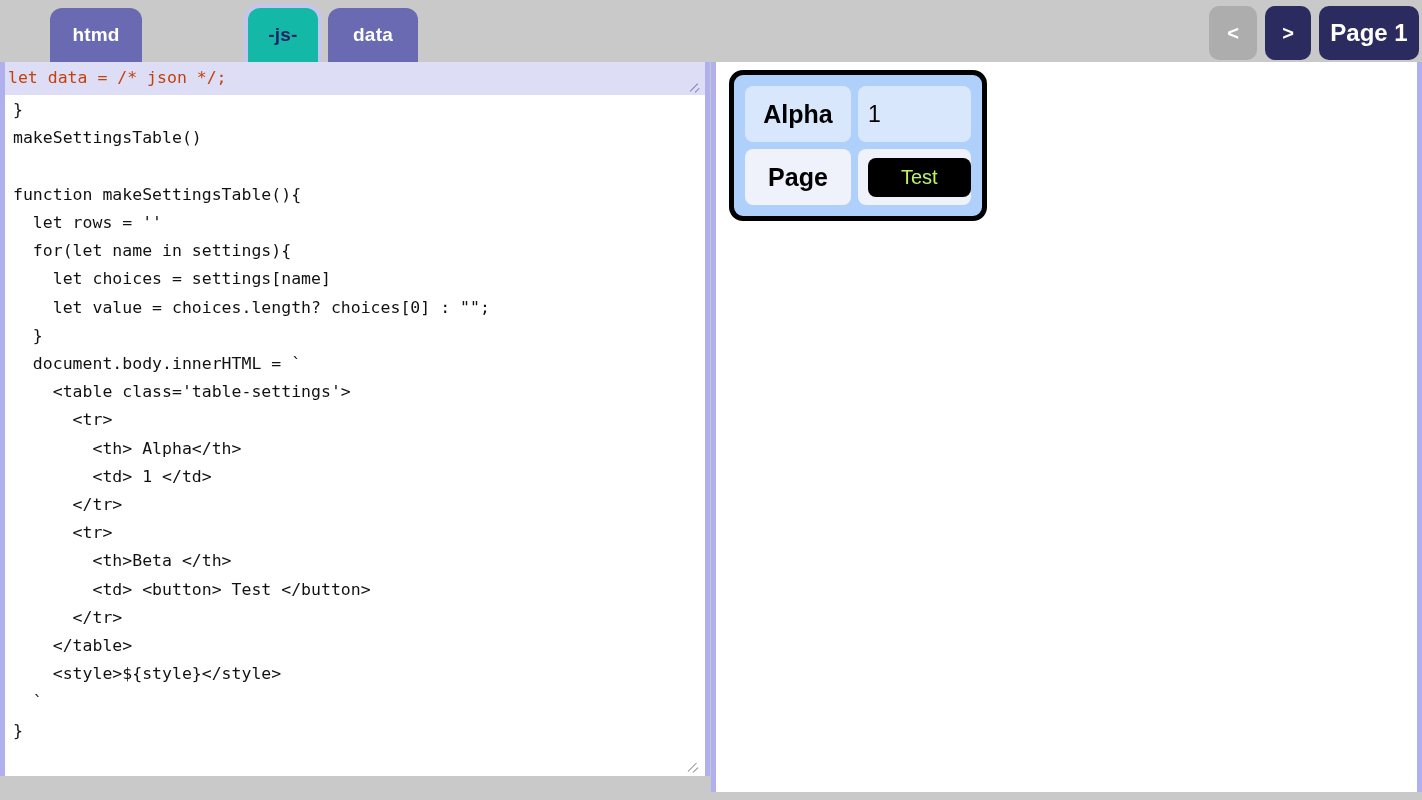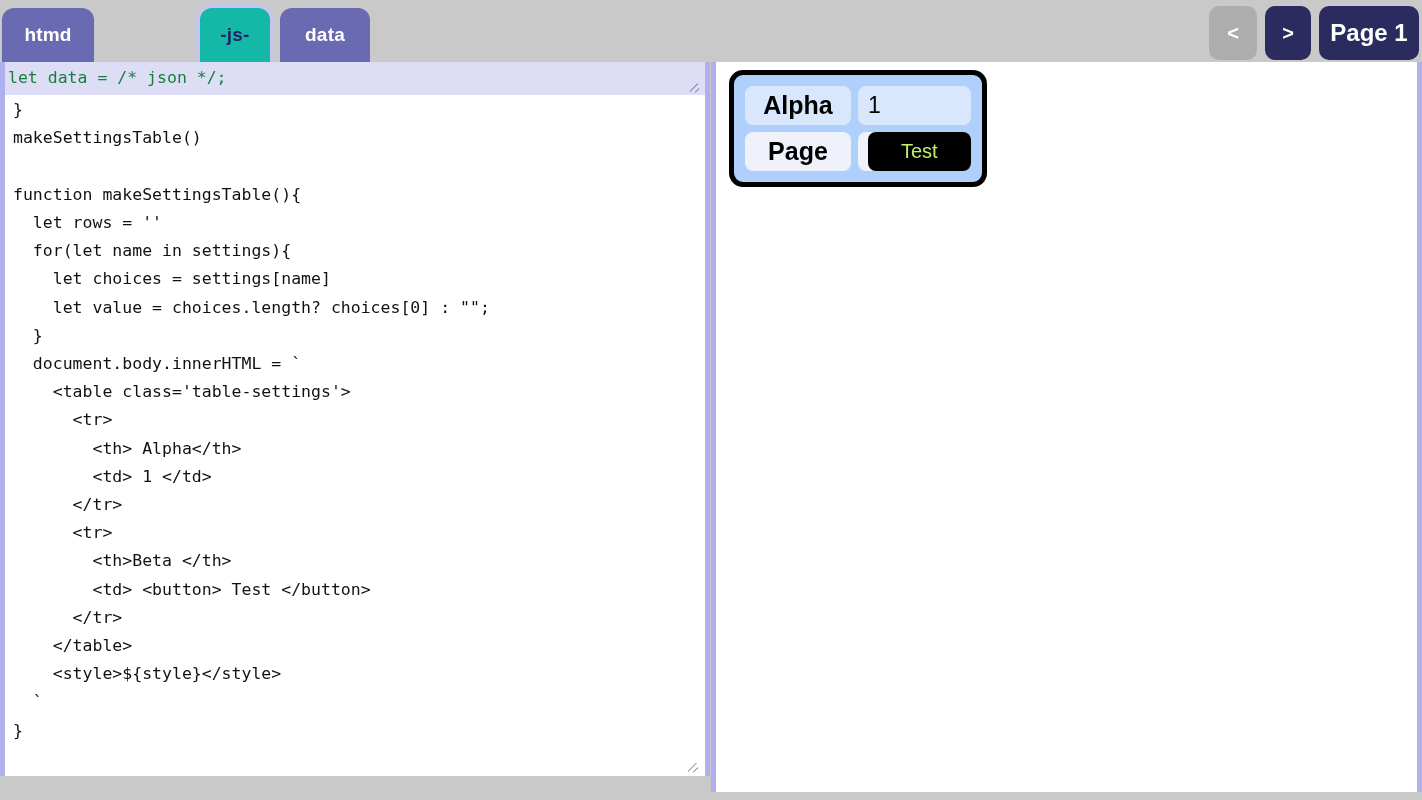--- a/index.html
+++ b/index.html
@@ -38,20 +38,21 @@
     font-weight: bold;
     border: none;
     border-radius: 12px 12px 0 0;
     display: flex;
     align-items: center;
     justify-content: center;
     cursor: pointer;
     font-family: "Liberation Sans", sans-serif;
     letter-spacing: 0.2px;
     padding: 4px;
+    margin-left: 48px;
   }
 
   .tab.active {
     background: #14b8a6;
     color: #23236a;
     box-shadow: 0 0 0 4px #c6c6ec;
     border-radius: 12px 12px 0 0;
   }
 
   #tab-0 { left: 2px;   width: 92px; }
@@ -176,21 +177,21 @@
   .json-strip-text {
     position: absolute;
     left: 3px;
     top: 5px;
     margin: 0;
     padding: 0;
     border: none;
     outline: none;
     resize: none;
     background: transparent;
-    color: #15803d;
+    color: #c2410c;
     font-family: "DejaVu Sans Mono", monospace;
     font-size: 16.5px;
     line-height: 22px;
     white-space: pre;
   }
 
   .json-resize {
     position: absolute;
     right: 3px;
     bottom: 1px;
@@ -246,21 +247,21 @@
     border-spacing: 7px;
     padding: 4px;
     box-sizing: border-box;
   }
 
   .table-settings th,
   .table-settings td {
     border-radius: 8px;
     padding: 0;
     margin: 0;
-    height: 39px;
+    height: 56px;
     vertical-align: middle;
     box-sizing: border-box;
   }
 
   .table-settings tr:nth-child(1) th,
   .table-settings tr:nth-child(1) td {
     background: #d9e7fc;
   }
 
   .table-settings tr:nth-child(2) th,

